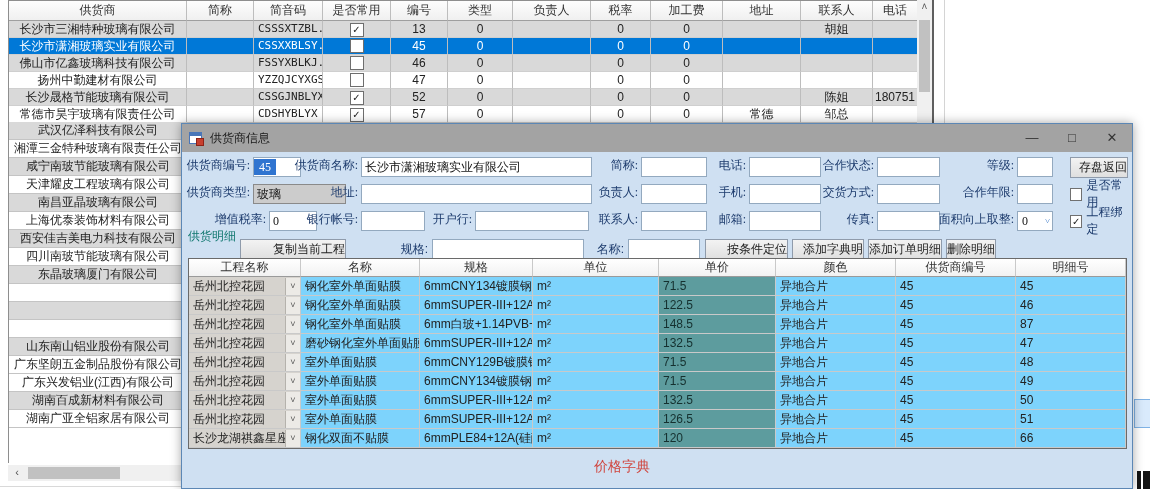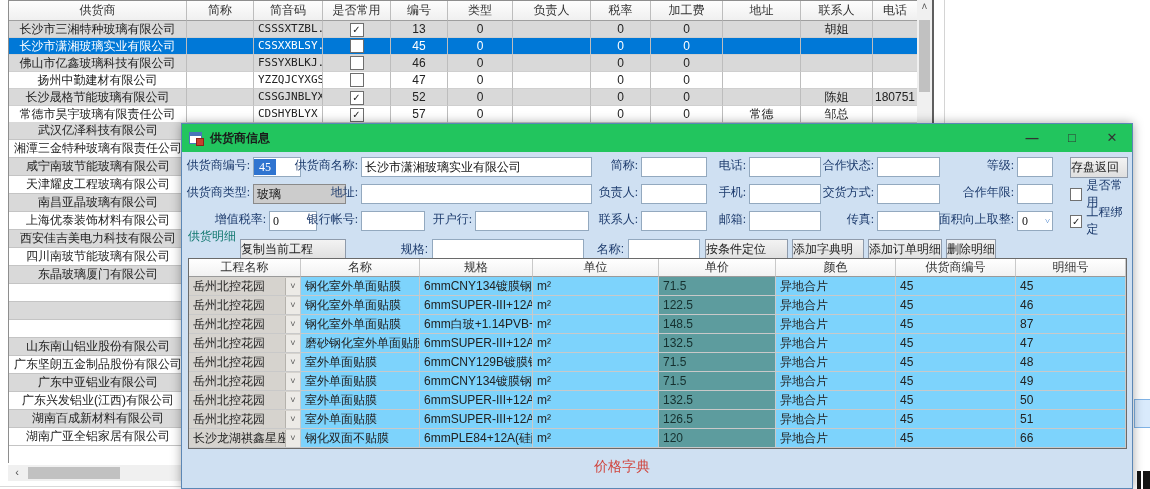--- a/index.html
+++ b/index.html
@@ -26,36 +26,36 @@
   .li.shade{background:#d9d9d9;}
   .hscroll{position:absolute;left:8px;top:465px;width:174px;height:16px;background:#f0f0f0;}
   .hs-arrow{position:absolute;left:2px;top:1px;width:14px;height:14px;line-height:13px;text-align:center;font-size:11px;color:#555;}
   .hs-thumb{position:absolute;left:20px;top:2px;width:92px;height:12px;background:#c1c1c1;}
   .bottom-line{position:absolute;left:0;top:486px;width:182px;height:1px;background:#d9d9d9;}
   
   .frag-blue{position:absolute;left:1134px;top:399px;width:16px;height:29px;background:#d9eafc;border:1px solid #7fb2e5;border-right:none;box-sizing:border-box;}
   .frag-dark{position:absolute;left:1137px;top:471px;width:13px;height:18px;background:linear-gradient(90deg,#141414 4px,#fff 4px,#fff 6px,#141414 6px);}
   
   .dialog{position:absolute;left:181px;top:123px;width:952px;height:366px;background:#cfe0f2;border:1px solid #5c87b5;box-sizing:border-box;box-shadow:0 0 10px rgba(0,0,0,.35);}
-  .titlebar{position:relative;height:28px;background:#22c55e;display:flex;align-items:center;font-weight:bold;}
+  .titlebar{position:relative;height:28px;background:#a3a3a3;display:flex;align-items:center;}
   .app-icon{position:relative;width:15px;height:14px;margin:0 6px 0 7px;flex:none;}
   .ic-t{position:absolute;left:0;top:1px;width:11px;height:10px;border:1px solid #4a76b8;background:linear-gradient(#4a76b8 3px,#fff 3px);}
   .ic-r{position:absolute;left:7px;top:7px;width:6px;height:6px;background:#c8402f;border:1px solid #8d2317;}
   .title{font-size:12px;color:#1a1a1a;}
   .winbtns{margin-left:auto;display:flex;height:28px;}
   .wb{width:40px;text-align:center;line-height:27px;font-size:13px;color:#333;}
   .client{position:absolute;left:0;top:28px;right:0;bottom:0;background:#cfe0f2;}
   .fld{position:absolute;height:20px;display:flex;color:#1d3b6d;font-family:Liberation Serif, serif;}
   .lbl{display:inline-block;text-align:right;margin-right:3px;flex:none;white-space:nowrap;}
   .tb{display:inline-block;box-sizing:border-box;height:20px;line-height:18px;background:#fff;border:1px solid #93a9bf;padding:0 3px;color:#111;overflow:hidden;white-space:nowrap;flex:none;}
   .tb.gray{background:#cccccc;border:1px solid #8a8a8a;}
   .tb.combo{display:flex;justify-content:space-between;align-items:center;padding:0 2px 0 4px;}
   .combo-arrow{color:#2d6fc2;font-size:9px;}
   .sel-val{background:#2f74d0;color:#fff;padding:0 5px;display:inline-block;height:16px;line-height:16px;margin-top:1px;}
-  .btn{position:absolute;box-sizing:border-box;background:linear-gradient(#f3f3f3,#dfdfdf);border:1px solid #8f9bab;text-align:left;line-height:19px;color:#222;height:21px;}
+  .btn{position:absolute;box-sizing:border-box;background:linear-gradient(#f3f3f3,#dfdfdf);border:1px solid #8f9bab;text-align:right;line-height:19px;color:#222;height:21px;}
   .chk{position:absolute;display:flex;align-items:center;gap:4px;color:#1d3b6d;height:20px;}
   .box{width:13px;height:13px;background:#fff;border:1px solid #707070;box-sizing:border-box;text-align:center;line-height:11px;font-size:10px;color:#222;}
   .chk.on .box::after{content:"✓";}
   .sec-label{position:absolute;left:6px;top:76px;color:#0f766e;}
   .tlbl{position:absolute;color:#1d3b6d;height:20px;line-height:20px;text-align:right;}
   .tinput{position:absolute;box-sizing:border-box;height:21px;background:#fff;border:1px solid #93a9bf;}
   
   .dgrid{position:absolute;left:6px;top:106px;width:937px;border:1px solid #6a6a6a;background:#fff;box-sizing:content-box;}
   .dg-header{display:flex;background:linear-gradient(#ffffff,#f1f1f1);}
   .dgc{box-sizing:border-box;height:19px;line-height:18px;border-right:1px solid #c9c9c9;border-bottom:1px solid #c9c9c9;padding:0 4px;overflow:hidden;white-space:nowrap;flex:none;}
@@ -187,21 +187,20 @@
       <div class="li shade">南昌亚晶玻璃有限公司</div>
       <div class="li">上海优泰装饰材料有限公司</div>
       <div class="li shade">西安佳吉美电力科技有限公司</div>
       <div class="li">四川南玻节能玻璃有限公司</div>
       <div class="li shade">东晶玻璃厦门有限公司</div>
       <div class="li"></div>
       <div class="li shade"></div>
       <div class="li"></div>
       <div class="li shade">山东南山铝业股份有限公司</div>
       <div class="li">广东坚朗五金制品股份有限公司</div>
-      <div class="li shade">广东中亚铝业有限公司</div>
       <div class="li">广东兴发铝业(江西)有限公司</div>
       <div class="li shade">湖南百成新材料有限公司</div>
       <div class="li">湖南广亚全铝家居有限公司</div>
     </div>
   <div class="hscroll">
     <div class="hs-arrow">‹</div>
     <div class="hs-thumb"></div>
   </div>
   <div class="bottom-line"></div>
 

